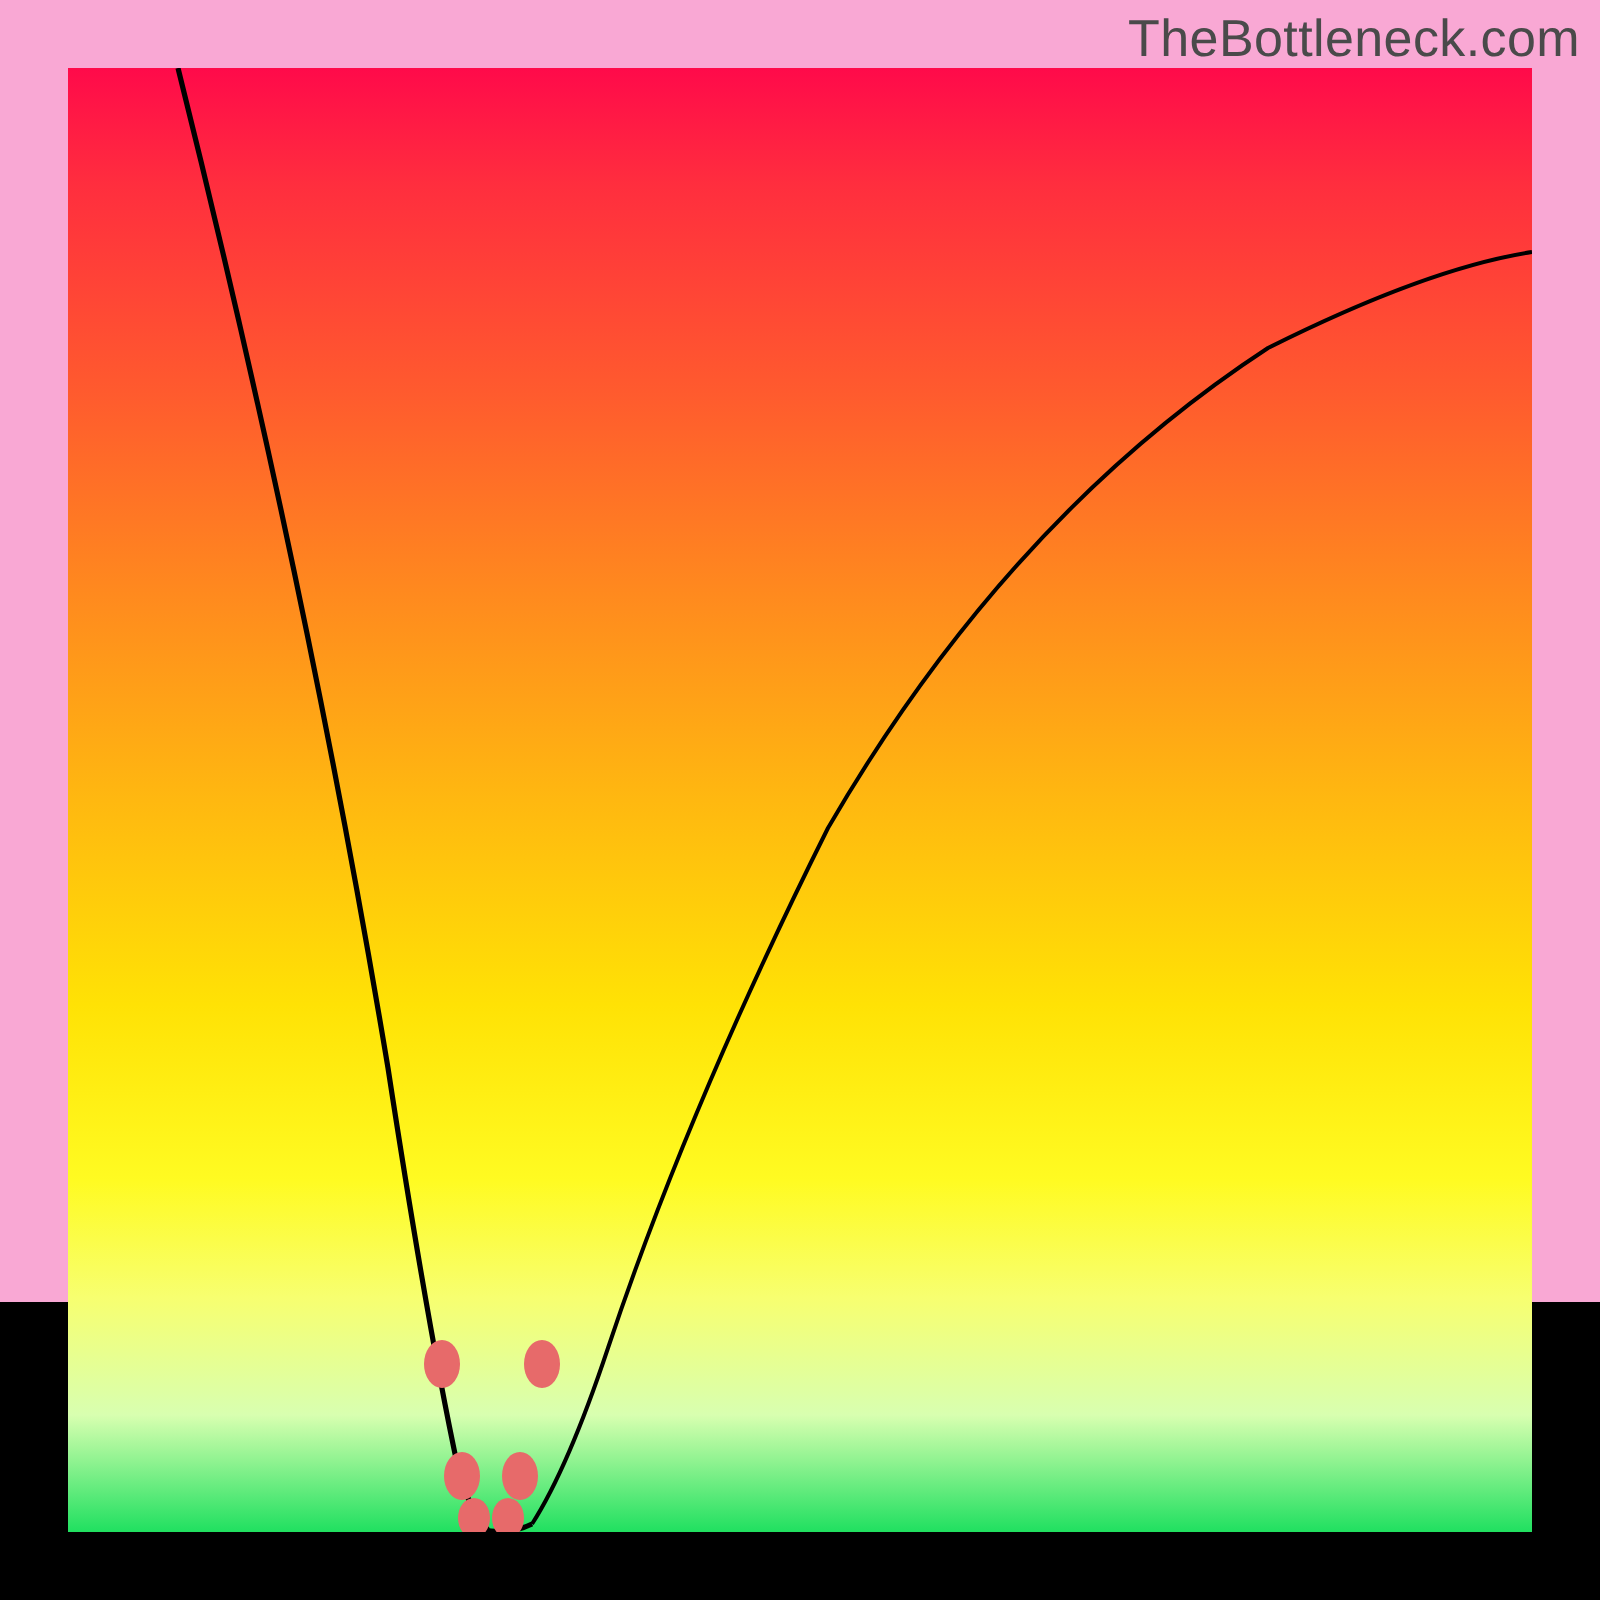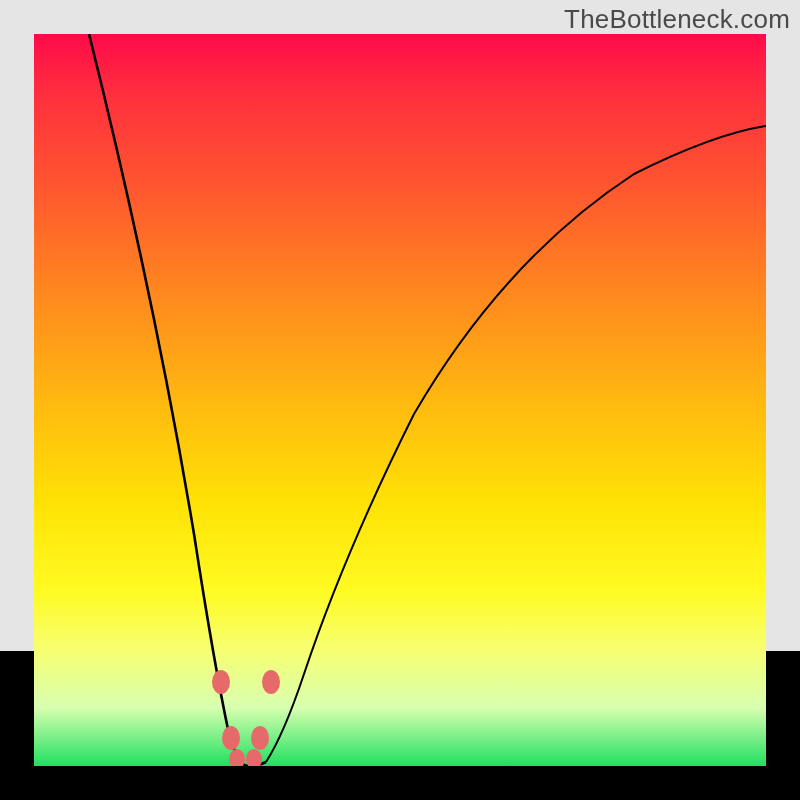--- a/index.html
+++ b/index.html
@@ -10,21 +10,21 @@
     overflow: hidden;
     background: #000000;
     font-family: Arial, Helvetica, sans-serif;
   }
   .frame {
     position: absolute;
     top: 0;
     left: 0;
     width: 800px;
     height: 651px;
-    background: #e5e5e5;
+    background: #f9a8d4;
   }
   .plot {
     position: absolute;
     top: 34px;
     left: 34px;
     width: 732px;
     height: 732px;
     background: linear-gradient(to bottom,
       #ff0a4a 0%,
       #ff2e3e 8%,

